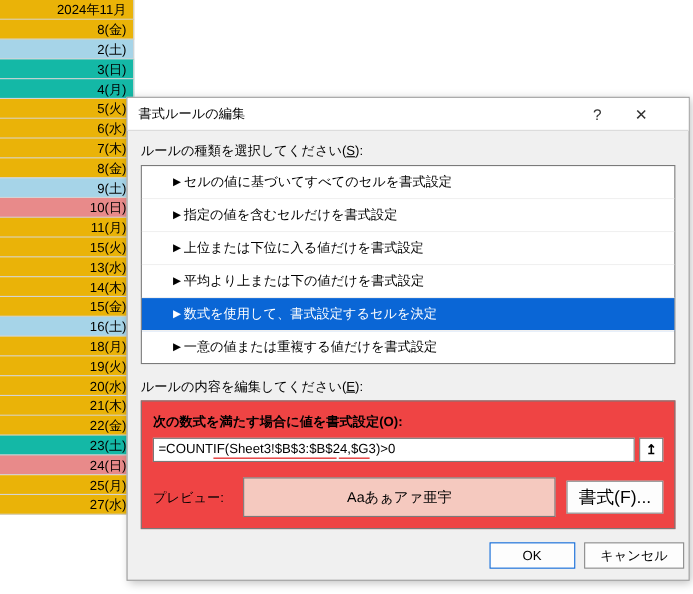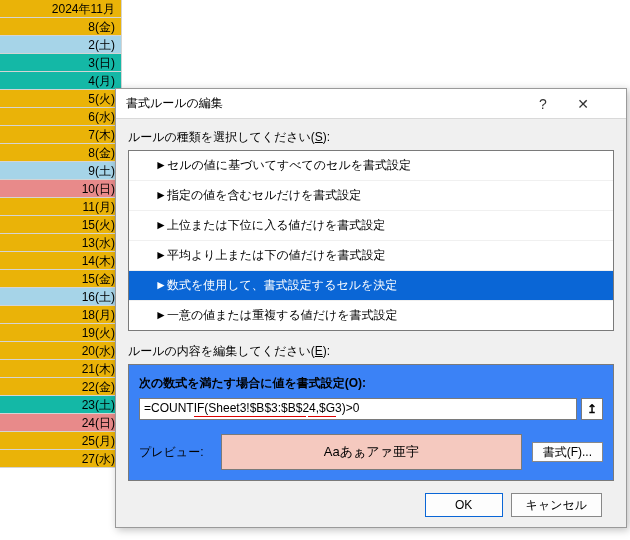--- a/index.html
+++ b/index.html
@@ -22,34 +22,34 @@
   .body { padding: 10px 12px 12px 12px; }
   .section-label { margin-bottom: 4px; font-size: 12px; }
   .section-label .ul { text-decoration: underline; }
 
   .rule-box { border: 1px solid #7a7a7a; background: #fff; margin-bottom: 12px; }
   .rule-item { padding: 6px 26px; font-size: 12px; cursor: pointer; border-bottom: 1px solid #f0f0f0; }
   .rule-item:last-child { border-bottom: none; }
   .rule-item.selected { background: #0a66d6; color: #fff; }
   .rule-item .arrow { display: inline-block; width: 12px; }
 
-  .edit-box { border: 1px solid #7a7a7a; background: #3b82f6; padding: 10px; }
+  .edit-box { border: 1px solid #7a7a7a; background: #ef4444; padding: 10px; }
   .edit-box .lbl { font-weight: bold; margin-bottom: 6px; font-size: 12px; }
   .formula-row { display: flex; align-items: center; gap: 4px; margin-bottom: 14px; }
   .formula-input { flex: 1; height: 22px; border: 1px solid #7a7a7a; padding: 2px 4px; font-family: inherit; font-size: 12px; background: #fff; position: relative; }
   .formula-input .fval { position: relative; z-index: 1; }
   .underline-red { position: absolute; bottom: 2px; height: 1px; background: #d00; }
   .minibtn { width: 22px; height: 22px; border: 1px solid #7a7a7a; background: #fff; display: flex; align-items: center; justify-content: center; cursor: pointer; font-weight: bold; }
 
   .preview-row { display: flex; align-items: center; gap: 10px; }
   .preview-label { width: 72px; font-size: 12px; }
   .preview-box { flex: 1; height: 36px; border: 1px solid #7a7a7a; background: #f5c9bf; display: flex; align-items: center; justify-content: center; font-size: 13px; }
-  .fmt-btn { height: 20px; padding: 0 10px; border: 1px solid #888; background: #fdfdfd; cursor: pointer; font-size: 12px; }
+  .fmt-btn { height: 30px; padding: 0 10px; border: 1px solid #888; background: #fdfdfd; cursor: pointer; font-size: 16px; }
 
-  .dlg-buttons { position: absolute; bottom: 10px; right: 24px; display: flex; gap: 8px; }
+  .dlg-buttons { position: absolute; bottom: 10px; right: 4px; display: flex; gap: 8px; }
   .dlg-btn { height: 24px; min-width: 78px; padding: 0 14px; border: 1px solid #888; background: #fdfdfd; cursor: pointer; font-size: 12px; }
   .dlg-btn.primary { border: 1px solid #0a66d6; }
 </style>
 </head>
 <body>
 
 <div class="sheet">
   <div class="cell header">2024年11月</div>
   <div id="sheet-rows">
       <div class="cell ">8(金)</div>

